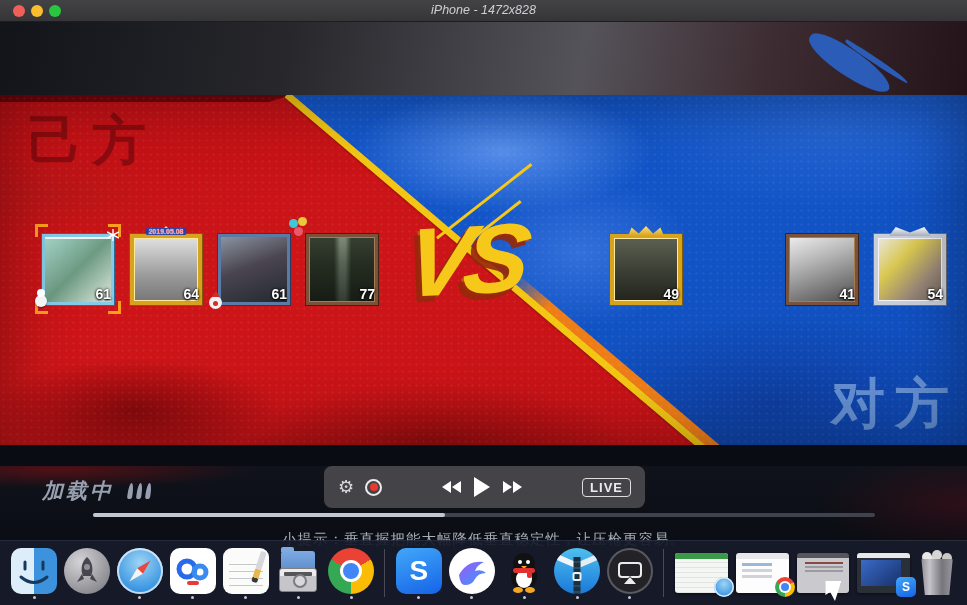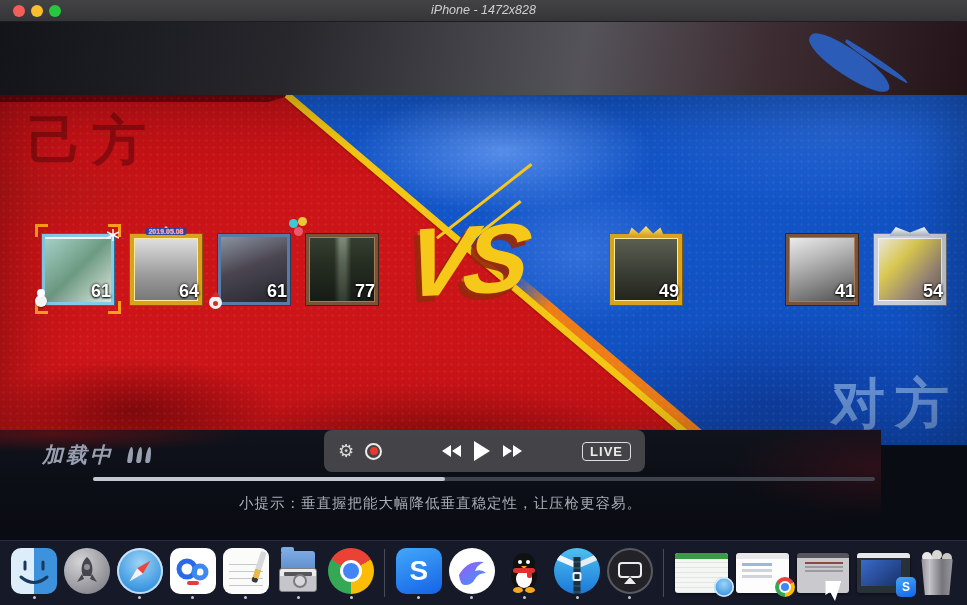--- a/index.html
+++ b/index.html
@@ -57,21 +57,21 @@
     font-weight:900;font-style:italic;color:#f6c81a;letter-spacing:-9px;
     transform:skewX(-10deg) rotate(-3deg);
     text-shadow:-5px 6px 0 rgba(150,40,10,.9),-2px 2px 0 #c2581a;}
   .streak{position:absolute;background:#f6c81a;height:3px;transform-origin:0 0;}
   .st1{left:436px;top:142px;width:120px;transform:rotate(-38deg);}
   .st2{left:452px;top:158px;width:86px;transform:rotate(-38deg);}
 
   
   .av{position:absolute;top:130px;width:80px;height:86px;}
   .av .ph{position:absolute;left:4px;right:4px;top:9px;bottom:6px;}
-  .av .lv{position:absolute;right:7px;bottom:9px;font-size:18px;font-weight:700;color:#fff;
+  .av .lv{position:absolute;right:7px;bottom:9px;font-size:14px;font-weight:700;color:#fff;
     text-shadow:0 1px 2px #000,0 0 3px #000;z-index:3;}
   
   .f-ice .ph{border:3px solid #85cbe8;box-shadow:inset 0 2px 0 rgba(255,255,255,.85),0 0 0 1px #2e6a96;
     background:linear-gradient(135deg,#a9d8cd 0%,#6d9a82 50%,#dfe8dd 100%);}
   .f-gold .ph{border:4px solid #d7a31c;box-shadow:0 0 0 1px #7d5a0c,inset 0 0 0 1px #ffe9a0;}
   .f-blue .ph{border:3px solid #5a7aa8;box-shadow:0 0 0 1px #2a3a58;
     background:linear-gradient(160deg,#8a93a0 0%,#4a4550 45%,#232830 100%);}
   .f-bronze .ph{border:3px solid #7a5238;box-shadow:inset 0 0 0 1px #a87a58,0 0 0 1px #3a2418;}
   .f-silver .ph{border:4px solid #c9ced8;box-shadow:0 0 0 1px #6a7078,inset 0 0 0 1px #f2f4f8;
     background:linear-gradient(135deg,#eae6e0 0%,#d9c850 35%,#9a8878 70%,#6a6058 100%);}
@@ -103,21 +103,21 @@
   .balloons{position:absolute;right:-4px;top:-6px;width:9px;height:9px;border-radius:50%;
     background:#3ec8d8;z-index:3;box-shadow:9px -2px 0 #e8c83a,5px 8px 0 #e85a6a;}
   .clown{position:absolute;left:-5px;bottom:2px;width:13px;height:13px;border-radius:50%;
     background:#f2f2f2;z-index:3;}
   .clown::before{content:"";position:absolute;left:4px;top:5px;width:5px;height:5px;
     border-radius:50%;background:#d62b2b;}
   .clown::after{content:"";position:absolute;left:3px;top:-5px;width:0;height:0;
     border-left:4px solid transparent;border-right:4px solid transparent;border-bottom:6px solid #d62b2b;}
 
   
-  .bottomband{position:absolute;left:0;top:430px;width:881px;height:95px;background:
+  .bottomband{position:absolute;left:0;top:466px;width:967px;height:95px;background:
     radial-gradient(ellipse 280px 26px at 6% 4%,rgba(132,14,18,.55),transparent 70%),
     radial-gradient(ellipse 220px 70px at 100% 40%,rgba(105,15,26,.35),transparent 70%),
     linear-gradient(180deg,#10131b 0%,#0b0e15 60%,#0a0c12 100%);}
   .loading{position:absolute;left:42px;top:11px;display:flex;align-items:center;
     font-size:21px;font-weight:700;font-style:italic;color:#98a0b0;letter-spacing:3px;}
   .bullets{display:flex;gap:4px;margin-left:14px;transform:skewX(-8deg);}
   .bullets span{width:5px;height:16px;background:#98a0b0;
     border-radius:50% 50% 30% 30%/70% 70% 15% 15%;}
   .controlbar{position:absolute;left:324px;top:0;width:321px;height:42px;
     background:rgba(72,72,75,.95);border-radius:8px;display:flex;align-items:center;

